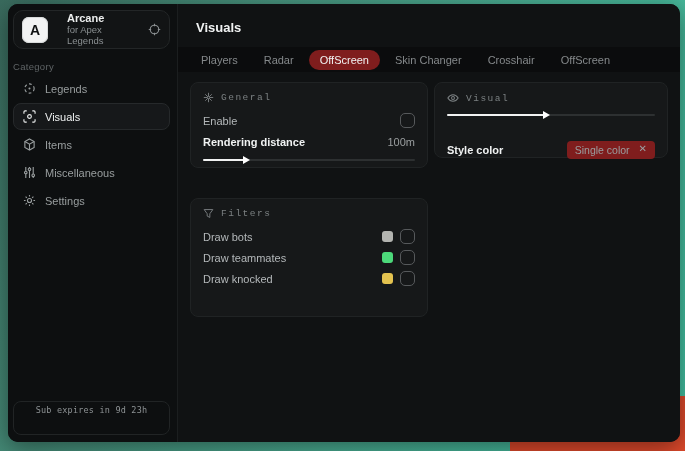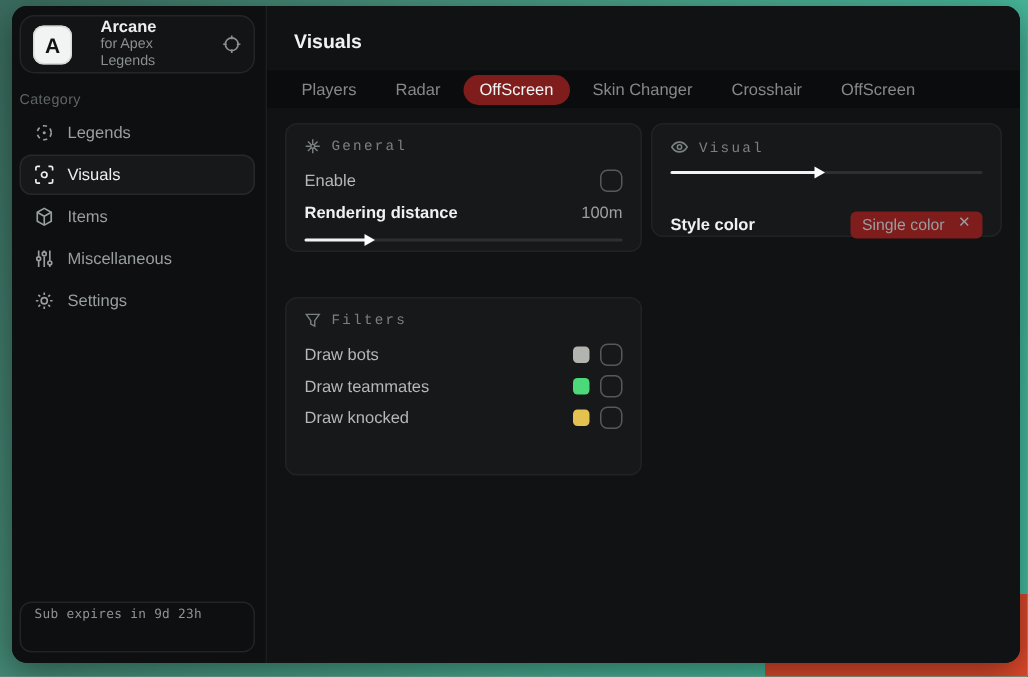--- a/index.html
+++ b/index.html
@@ -50,21 +50,21 @@
     padding:0 9px; margin-bottom:1px; border-radius:8px;
     color:#999e9f; font-size:11px; cursor:pointer; border:1px solid transparent;
   }
   .nav-item.active{
     background:#16181a; border-color:#26292b; color:#eef0f0;
   }
   .nav-icon{ display:flex; width:13px; justify-content:center; }
   .sidebar-footer{
     position:absolute; left:5px; right:7px; bottom:7px; height:34px;
     border:1px solid #212425; border-radius:8px;
-    padding:3px 9px; display:flex; justify-content:flex-start; gap:1px;
+    padding:3px 9px; display:flex; justify-content:center; gap:1px;
   }
   .sf-line1{ font-family:"DejaVu Sans Mono", monospace; font-size:8.5px; color:#8e9395; letter-spacing:.2px;}
   .sf-line2{ font-size:9.5px; color:#aeb2b3; }
   
   .main{ flex:1; position:relative; background:#101213; }
   .page-title{ position:absolute; left:18px; top:16px; color:#f0f2f2; font-size:13px; font-weight:bold; }
   .tabbar{
     position:absolute; left:0; right:0; top:43px; height:25px;
     background:#0b0c0d; display:flex; align-items:center; padding-left:12px; gap:4px;
   }

